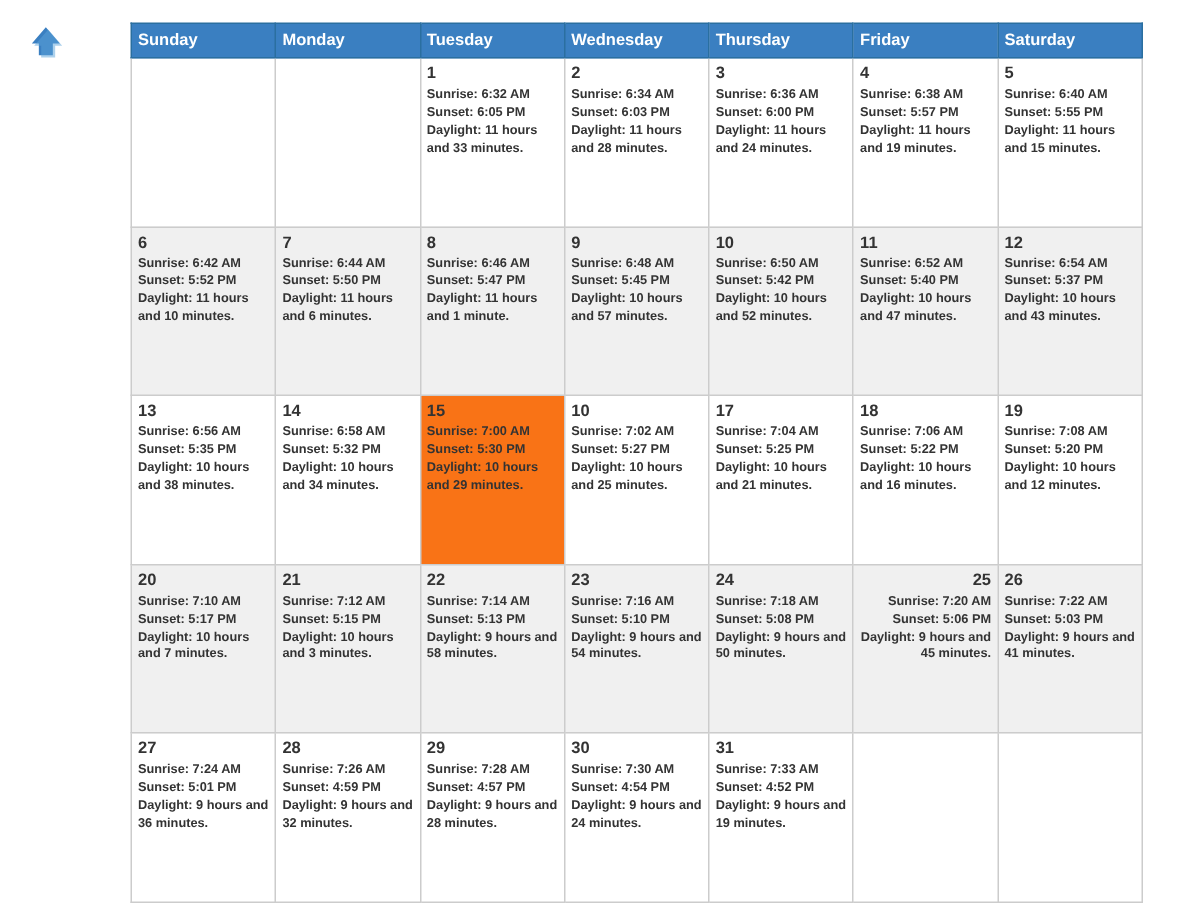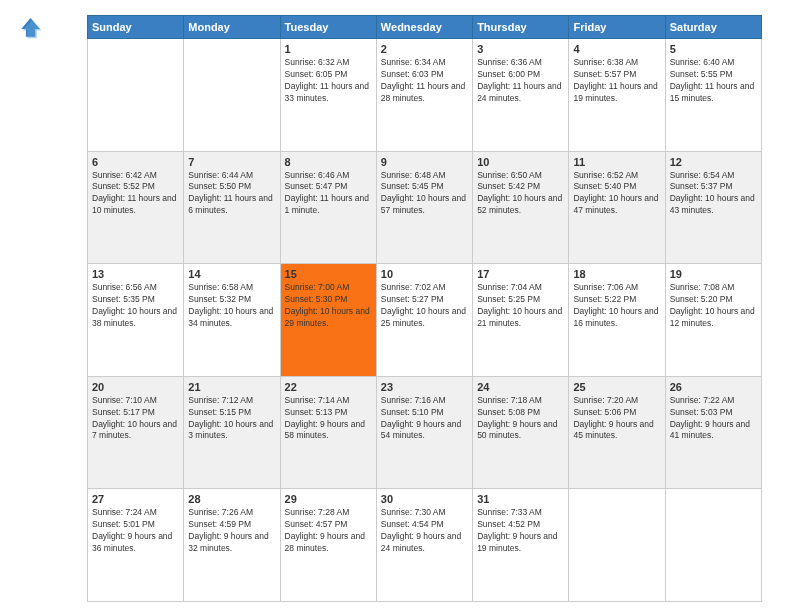--- a/index.html
+++ b/index.html
@@ -86,20 +86,21 @@
     .day-number {
       font-size: 11px;
       font-weight: bold;
       display: block;
       margin-bottom: 2px;
     }
     .day-info {
       font-size: 8.5px;
       line-height: 1.4;
       color: #333;
+      font-weight: bold;
     }
     .empty-cell {
       background: #fff !important;
     }
     .row-even td { background: #f0f0f0; }
     .row-odd td { background: #ffffff; }
   </style>
 </head>
 <body>
 
@@ -232,21 +233,21 @@
             <div class="day-info">Sunrise: 7:14 AM<br>Sunset: 5:13 PM<br>Daylight: 9 hours and 58 minutes.</div>
           </td>
           <td style="background: rgb(240, 240, 240);">
             <span class="day-number">23</span>
             <div class="day-info">Sunrise: 7:16 AM<br>Sunset: 5:10 PM<br>Daylight: 9 hours and 54 minutes.</div>
           </td>
           <td style="background: rgb(240, 240, 240); margin-left: 44px;">
             <span class="day-number">24</span>
             <div class="day-info">Sunrise: 7:18 AM<br>Sunset: 5:08 PM<br>Daylight: 9 hours and 50 minutes.</div>
           </td>
-          <td style="background: rgb(240, 240, 240);">
+          <td style="background: rgb(240, 240, 240); text-align: right;">
             <span class="day-number">25</span>
             <div class="day-info">Sunrise: 7:20 AM<br>Sunset: 5:06 PM<br>Daylight: 9 hours and 45 minutes.</div>
           </td>
           <td style="background: rgb(240, 240, 240);">
             <span class="day-number">26</span>
             <div class="day-info">Sunrise: 7:22 AM<br>Sunset: 5:03 PM<br>Daylight: 9 hours and 41 minutes.</div>
           </td>
         </tr>
         <tr class="row-odd">
           <td style="background: rgb(255, 255, 255);">

